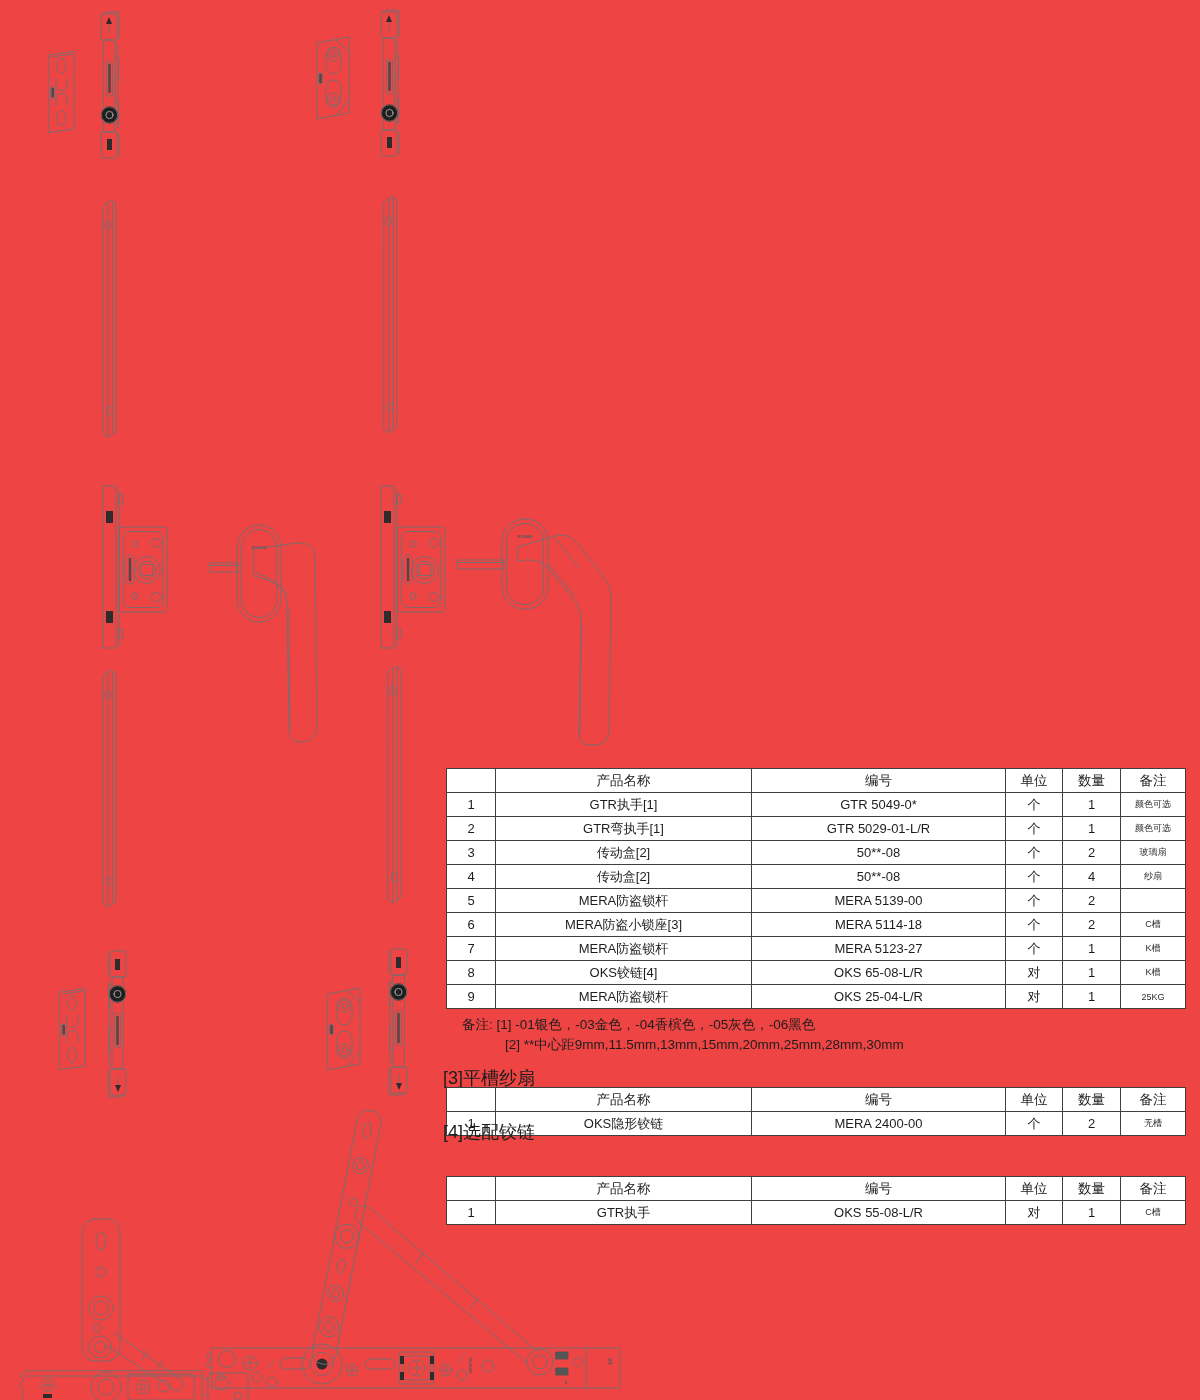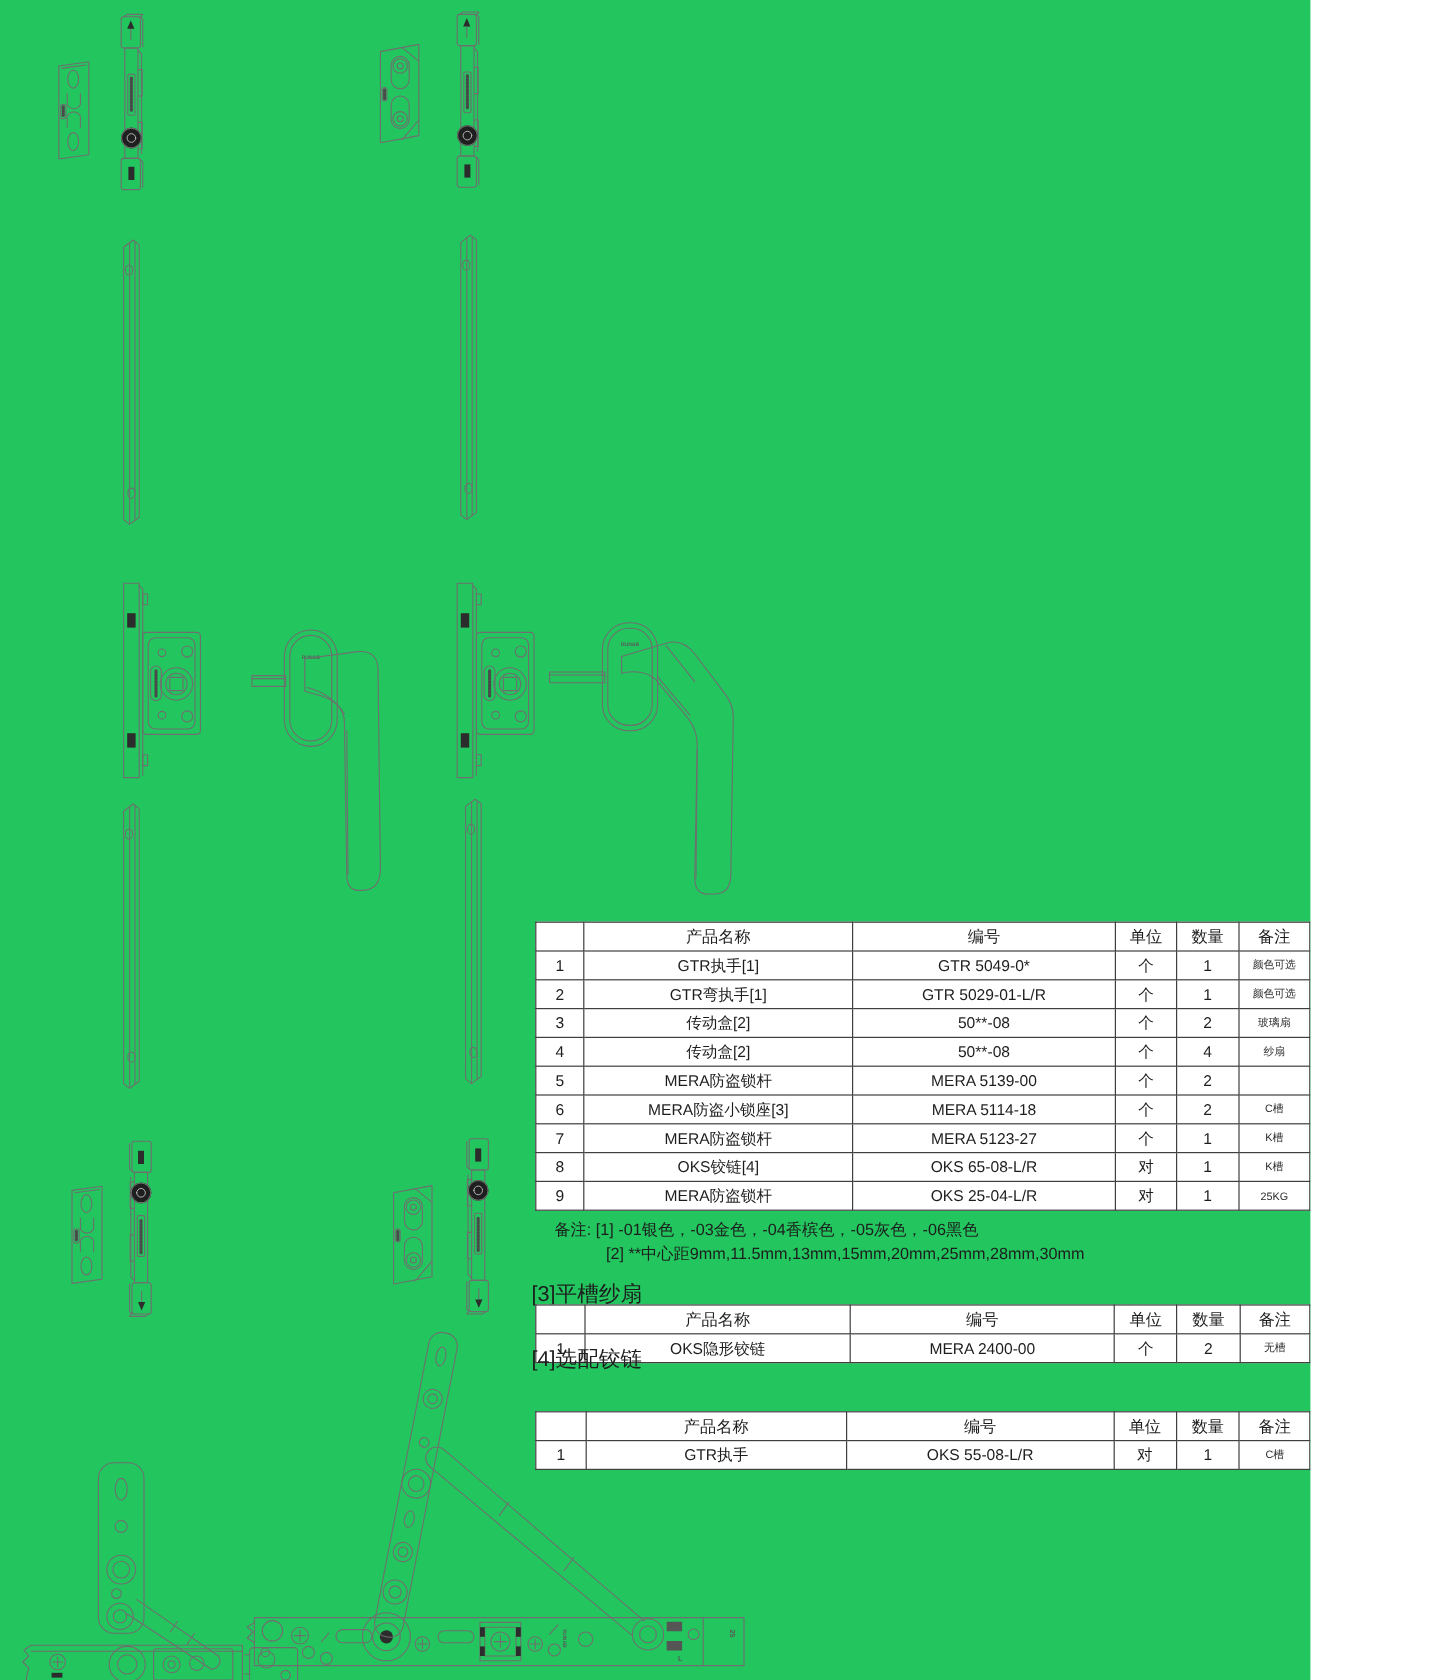--- a/index.html
+++ b/index.html
@@ -1,16 +1,16 @@
 <!DOCTYPE html>
 <html><head>
 <meta charset="utf-8">
 <style>
   html,body { margin:0; padding:0; background:#ffffff; }
-  .page { position:relative; width:1092px; height:1400px; background:#22c55e; overflow:hidden;
+  .page { position:relative; width:1200px; height:1400px; background:#ef4444; overflow:hidden;
           font-family:"Liberation Sans", sans-serif; color:#1d1d1d; }
   .art { position:absolute; left:0; top:0; }
   .art path, .art rect, .art circle, .art ellipse, .art line {
       fill:none; stroke:#6f6f6f; stroke-width:0.9; stroke-linejoin:round; stroke-linecap:round; }
   .art .dk  { fill:#2c2c2c; stroke:none; }
   .art .dkh { fill:#555555; stroke:#555555; }
   .art .knob { fill:#1f1f1f; stroke:#1f1f1f; }
   .art .knob-inner { fill:none; stroke:#b9b9b9; stroke-width:0.8; }
   .art .dk2 { stroke:#4a4a4a; stroke-width:2.6; stroke-dasharray:1.6 1.2; fill:none; }
   .art text { fill:#5a5a5a; stroke:none; font-family:"Liberation Sans", sans-serif; font-weight:bold; }

